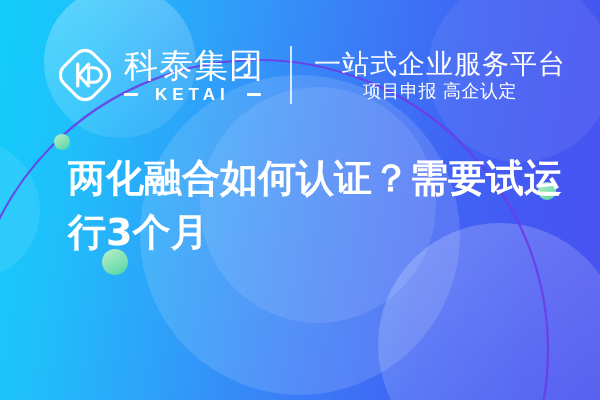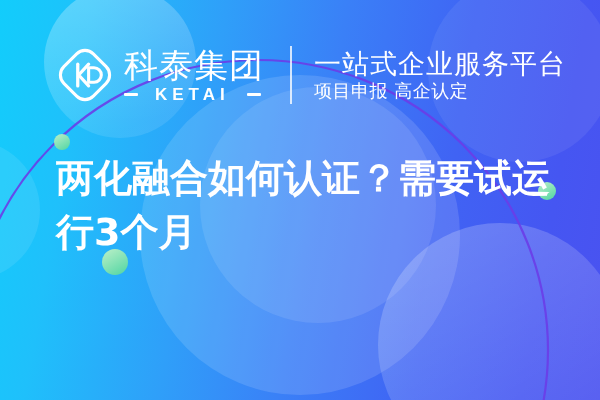--- a/index.html
+++ b/index.html
@@ -86,20 +86,21 @@
     width: 2px;
     height: 58px;
     background: rgba(255,255,255,0.78);
     margin: 0 22px 0 26px;
     flex: 0 0 auto;
   }
   .slogan {
     display: flex;
     flex-direction: column;
     justify-content: center;
+    text-align: center;
   }
   .slogan-main {
     font-size: 27px;
     color: #ffffff;
     line-height: 1.18;
     letter-spacing: 1px;
     white-space: nowrap;
     font-family: "DejaVu Sans", "Liberation Sans", sans-serif;
   }
   .slogan-sub {
@@ -108,21 +109,21 @@
     line-height: 1.2;
     margin-top: 0;
     letter-spacing: 0.5px;
     white-space: nowrap;
     font-family: "DejaVu Serif", "Liberation Serif", serif;
   }
 
   
   .title {
     position: absolute;
-    left: 56px;
+    left: 68px;
     top: 152px;
     width: 510px;
     color: #ffffff;
     font-size: 38px;
     font-weight: 700;
     line-height: 1.42;
     letter-spacing: 0px;
     font-family: "DejaVu Sans", "Liberation Sans", sans-serif;
   }
 </style>

